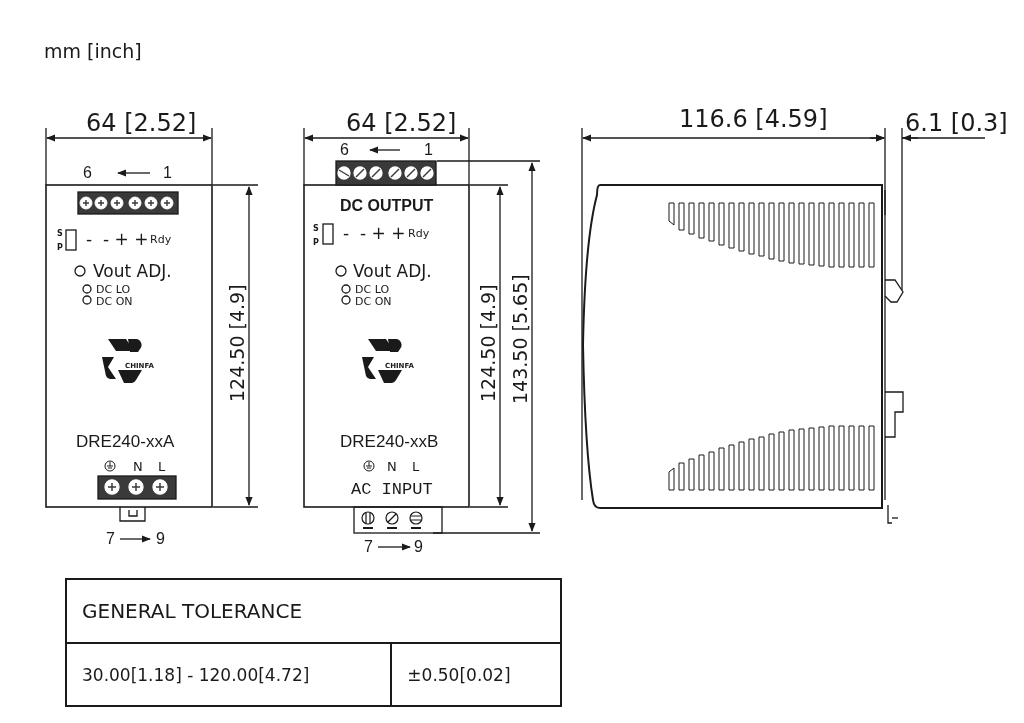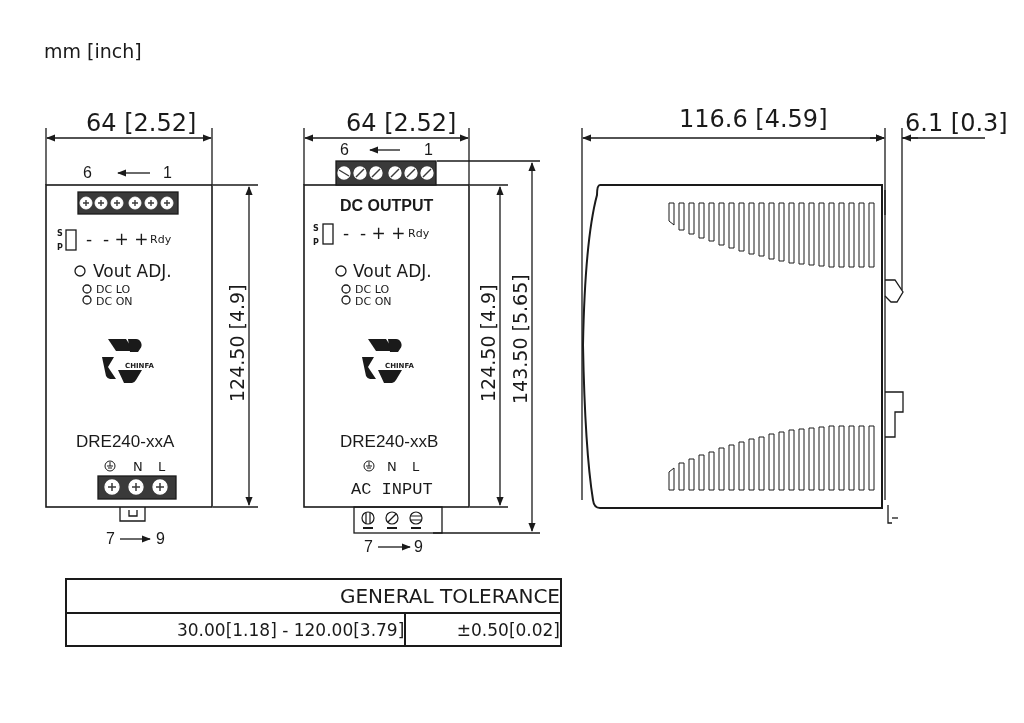--- a/index.html
+++ b/index.html
@@ -6,21 +6,21 @@
   body { width:1024px; height:723px; position:relative; overflow:hidden; font-family:"DejaVu Sans", sans-serif; color:#1a1a1a; }
   .abs { position:absolute; }
   svg.drawing { position:absolute; left:0; top:0; }
   .units { left:44px; top:40px; font-size:19px; }
   .dim { font-size:24px; white-space:nowrap; }
   .vdim { font-size:19px; white-space:nowrap; transform-origin:left top; transform:rotate(-90deg); }
   .lbl-sm { font-family:"Liberation Sans", sans-serif; font-size:15px; }
   .bold-lbl { font-weight:normal; font-family:"DejaVu Sans", sans-serif; }
   .model { font-family:"Liberation Sans", sans-serif; font-size:17px;margin-top:25px; }
   table.tol { position:absolute; left:65px; top:578px; width:497px; border-collapse:collapse; font-size:17px; }
-  table.tol td { border:2px solid #1a1a1a; text-align:right; height:31px; padding:0;margin-left:44px; }
+  table.tol td { border:2px solid #1a1a1a; text-align:left; height:31px; padding:15px;margin-left:44px; }
   table.tol td.head { font-size:20px; height:32px; }
 </style>
 </head>
 <body>
 
 <svg class="drawing" width="1024" height="723" viewBox="0 0 1024 723">
   <defs>
     <marker id="arr" viewBox="0 0 10 10" refX="9" refY="5" markerWidth="7" markerHeight="7" orient="auto-start-reverse">
       <path d="M0,1 L10,5 L0,9 z" fill="#1a1a1a"></path>
     </marker>
@@ -264,17 +264,17 @@
 
 <div class="abs dim" style="left:679px;top:105px;">116.6 [4.59]</div>
 <div class="abs dim" style="left:905px;top:109px;">6.1 [0.3]</div>
 
 <table class="tol">
   <tbody>
       <tr>
     <td class="head" colspan="2">GENERAL TOLERANCE</td>
   </tr>
   <tr>
-    <td>30.00[1.18] - 120.00[3.79]</td>
+    <td>30.00[1.18] - 120.00[4.72]</td>
     <td>±0.50[0.02]</td>
   </tr>
 </tbody>
   </table>
 
 </body></html>

